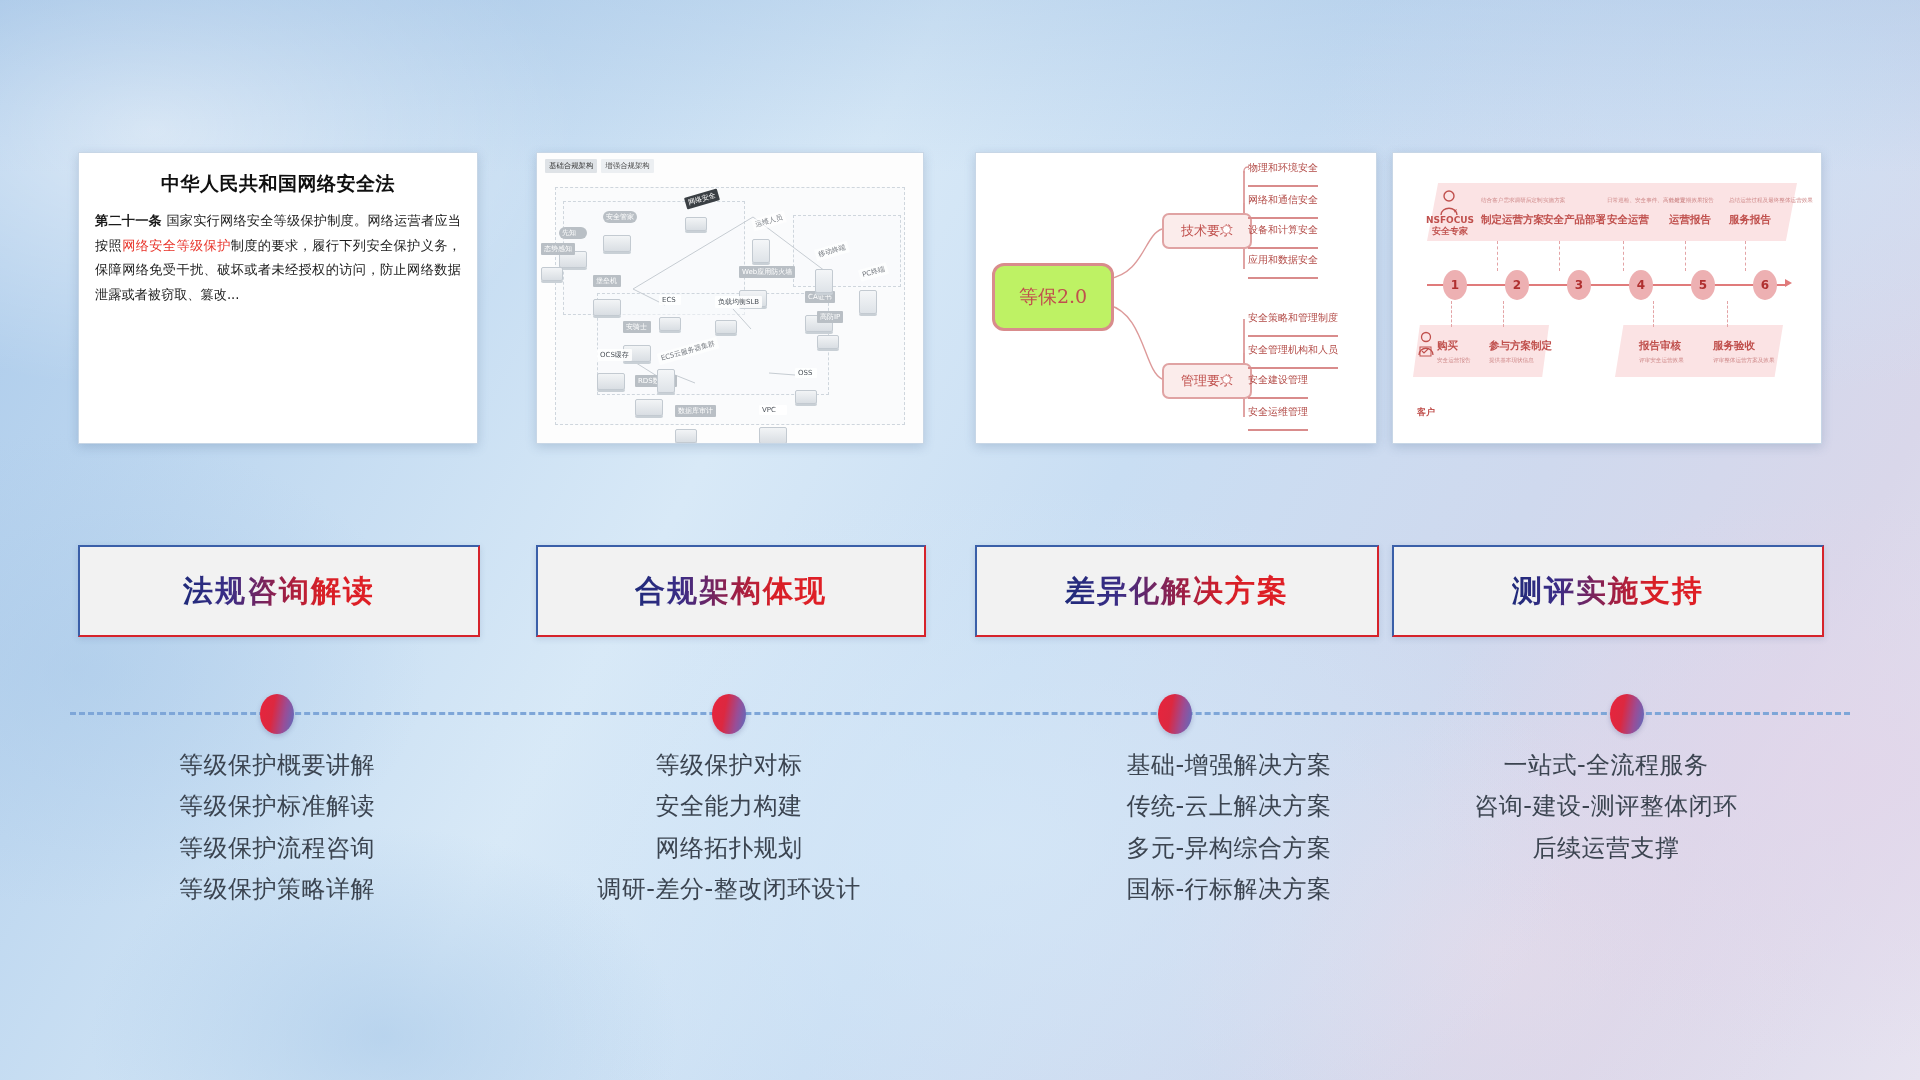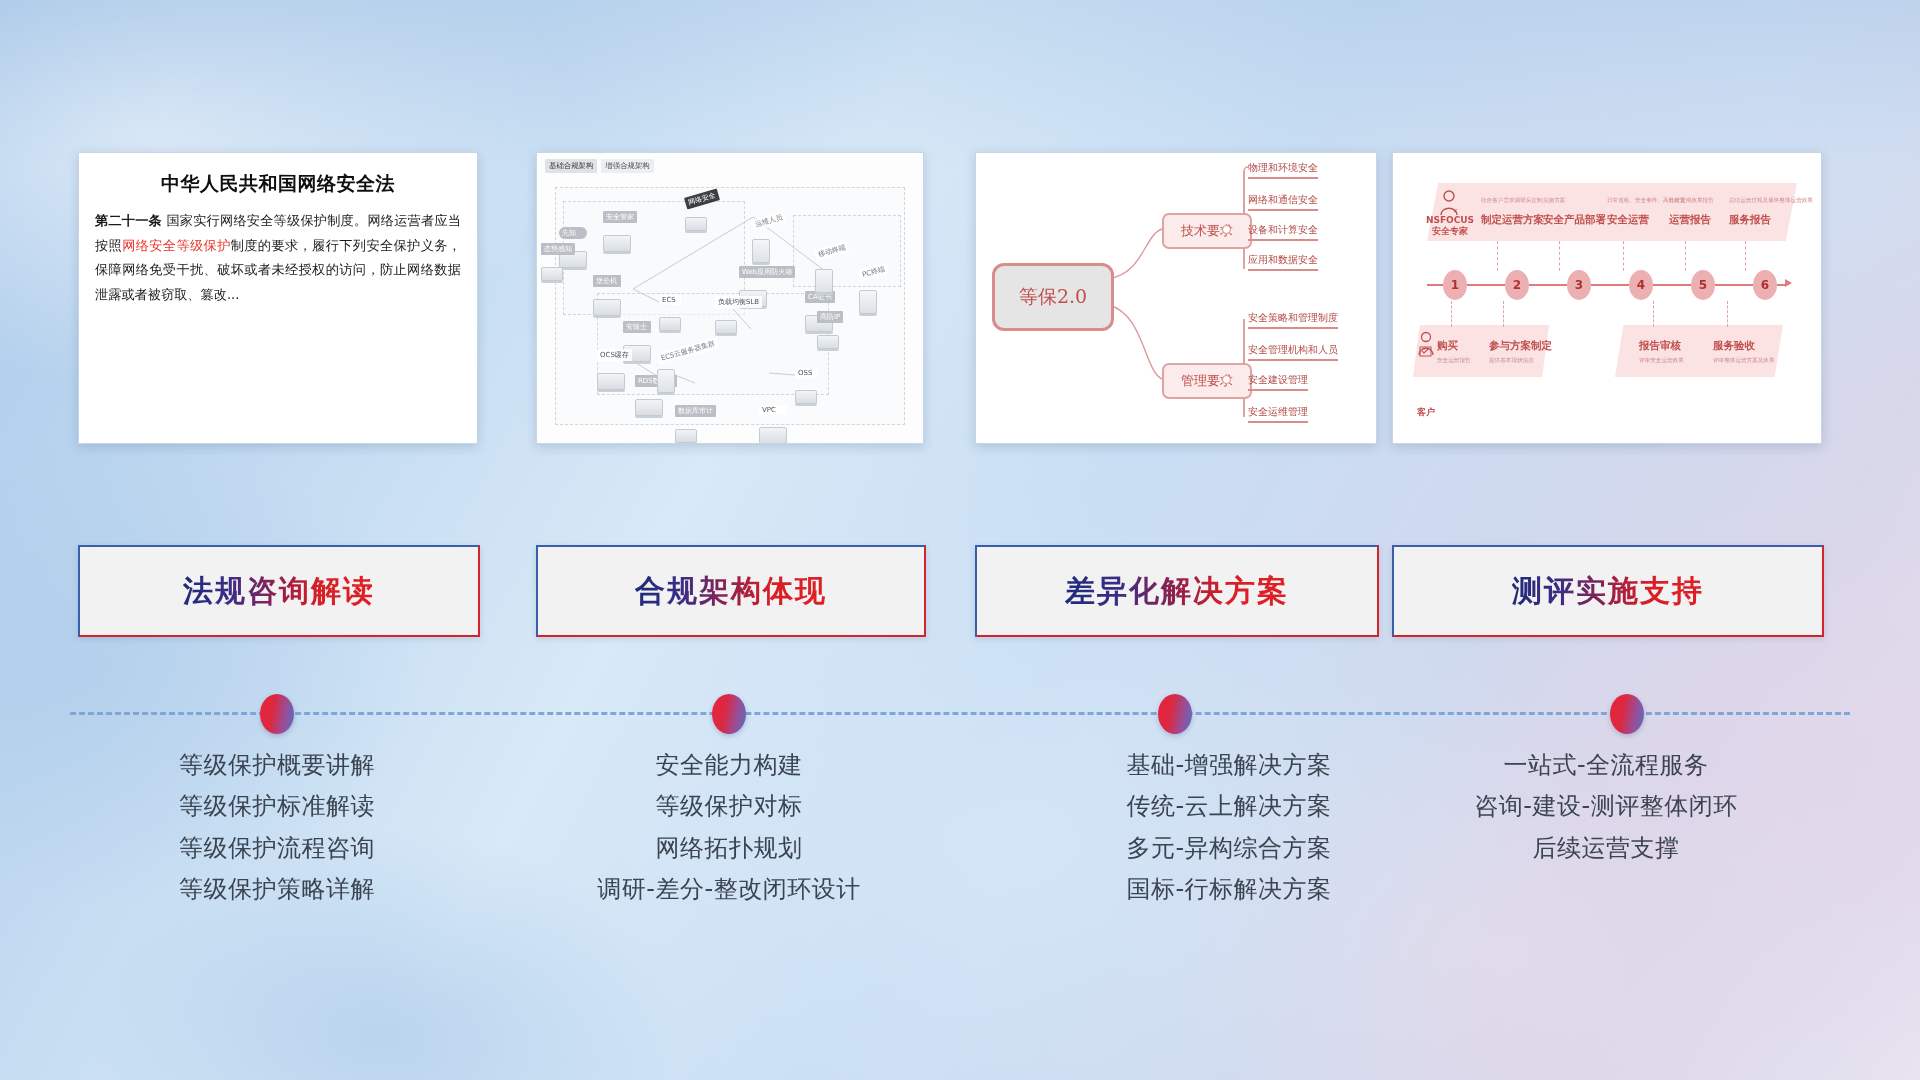--- a/index.html
+++ b/index.html
@@ -61,28 +61,28 @@
   .box3d.sm{width:20px;height:12px;}
   .box3d.srv{width:16px;height:22px;background:linear-gradient(180deg,#f4f6f8,#dee3e8);}
   .nlabel{position:absolute;font-size:7px;color:#4b5158;background:rgba(255,255,255,.86);
     padding:1px 3px;white-space:nowrap;font-family:"DejaVu Sans",sans-serif;border-radius:1px;}
   .nlabel.dk{background:#b9bfc5;color:#fff;}
   .nlabel.blk{background:#3a3f44;color:#fff;transform:rotate(-16deg);}
 
   
   .mind{position:relative;width:100%;height:100%;background:#fff;}
   .mm-root{position:absolute;left:16px;top:110px;width:116px;height:62px;
-    border:3px solid #d98c8c;border-radius:12px;background:#e5e5e5;
+    border:3px solid #d98c8c;border-radius:12px;background:#bef264;
     display:flex;align-items:center;justify-content:center;
     font-size:19px;color:#c0504d;font-family:"DejaVu Serif",serif;}
   .mm-mid{position:absolute;width:86px;height:32px;border:2px solid #e0a3a3;
     border-radius:7px;background:#fbeceb;display:flex;align-items:center;
     justify-content:center;font-size:13px;color:#c0504d;font-family:"DejaVu Serif",serif;}
   .mm-leaf{position:absolute;font-size:10px;color:#b24a46;white-space:nowrap;
-    font-family:"DejaVu Serif",serif;padding-bottom:2px;border-bottom:2px solid #d98c8c;}
+    font-family:"DejaVu Serif",serif;padding-bottom:10px;border-bottom:2px solid #d98c8c;}
   .mm-dot{position:absolute;width:7px;height:7px;border:1px solid #d98c8c;
     border-radius:50%;background:#fff;}
 
   
   .nsf{position:relative;width:100%;height:100%;background:#fff;}
   .band{position:absolute;background:#fbe3e4;}
   .band.top{left:34px;top:30px;width:370px;height:58px;
     clip-path:polygon(3% 0,100% 0,97% 100%,0 100%);}
   .band.bl{left:20px;top:172px;width:136px;height:52px;
     clip-path:polygon(5% 0,100% 0,95% 100%,0 100%);}
@@ -181,21 +181,21 @@
           <line x1="158" y1="230" x2="138" y2="222"></line>
           <line x1="232" y1="220" x2="258" y2="222"></line>
         </g>
       </svg>
       <div id="arch-nodes">
           <div class="node" style="left: 148px; top: 40px;">
             <div class="nlabel blk" style="position: static;">网络安全</div>
             <div class="box3d sm" style="margin-top: 12px;"></div>
           </div>
           <div class="node" style="left: 66px; top: 58px;">
-            <div class="nlabel dk" style="position: static;">安全管家</div>
+            <div class="nlabel dk" style="position: static; border-radius: 6px;">安全管家</div>
             <div class="box3d" style="margin-top: 12px;"></div>
           </div>
           <div class="node" style="left: 22px; top: 74px;">
             <div class="nlabel dk" style="position: static; border-radius: 6px;">先知</div>
             <div class="box3d" style="margin-top: 12px;"></div>
           </div>
           <div class="node" style="left: 4px; top: 90px;">
             <div class="nlabel dk" style="position: static;">态势感知</div>
             <div class="box3d sm" style="margin-top: 12px;"></div>
           </div>
@@ -395,22 +395,22 @@
 </div>
 
 <div id="lists">
   <div class="lcol k1" id="col0">
       <div class="litem">等级保护概要讲解</div>
       <div class="litem">等级保护标准解读</div>
       <div class="litem">等级保护流程咨询</div>
       <div class="litem">等级保护策略详解</div>
     </div>
   <div class="lcol k2" id="col1">
+      <div class="litem">等级保护对标</div>
       <div class="litem">安全能力构建</div>
-      <div class="litem">等级保护对标</div>
       <div class="litem">网络拓扑规划</div>
       <div class="litem">调研-差分-整改闭环设计</div>
     </div>
   <div class="lcol k3" id="col2">
       <div class="litem">基础-增强解决方案</div>
       <div class="litem">传统-云上解决方案</div>
       <div class="litem">多元-异构综合方案</div>
       <div class="litem">国标-行标解决方案</div>
     </div>
   <div class="lcol k4" id="col3">

